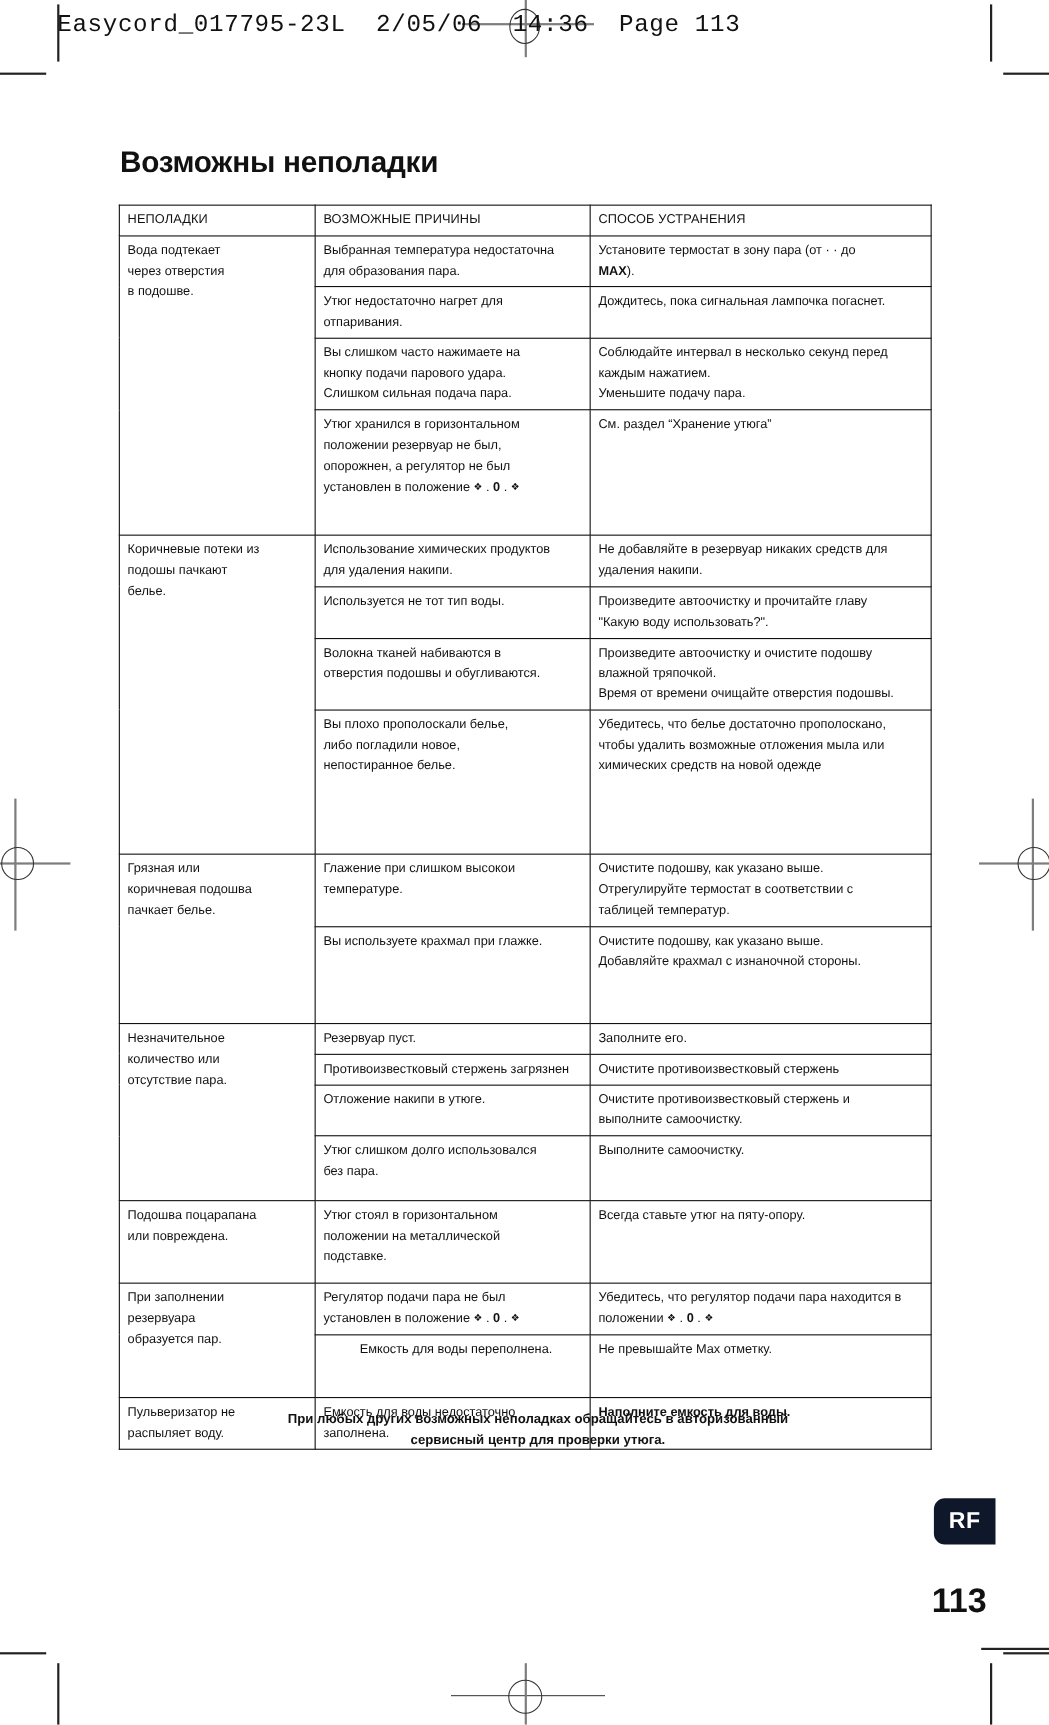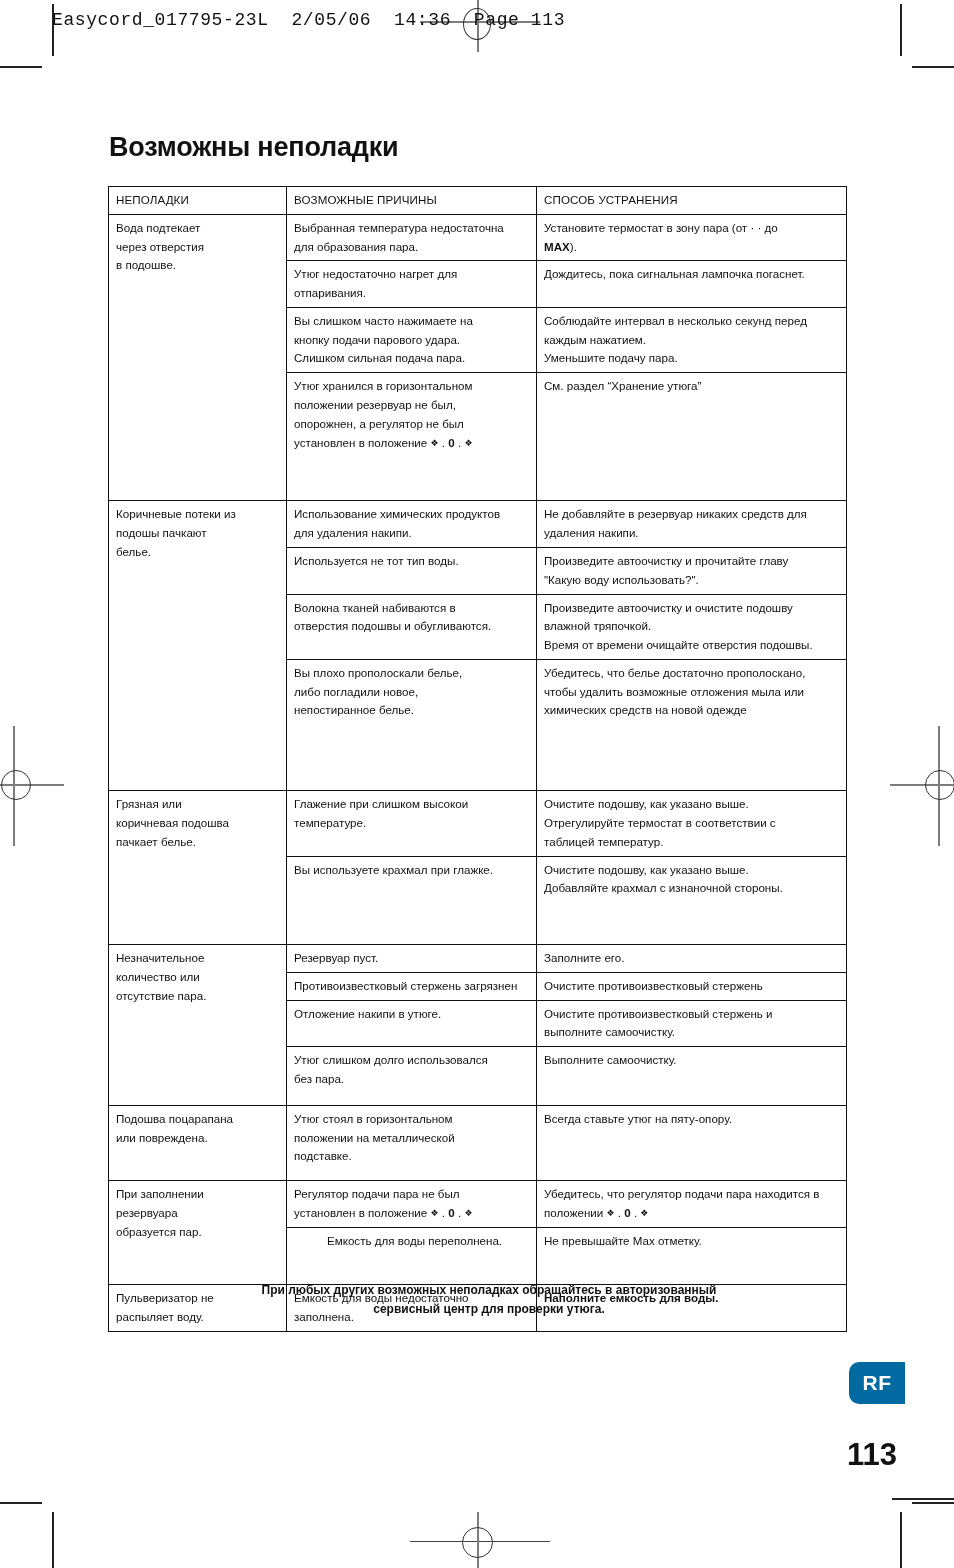--- a/index.html
+++ b/index.html
@@ -17,21 +17,21 @@
   .mark-dark{position:absolute;background:#222;}
   .reg-circle{position:absolute;border:1.5px solid #333;border-radius:50%;background:transparent;}
 
   .vrule{position:absolute;width:1.5px;background:#222;}
 
   
   .page-header{
     position:absolute;
     left:52px;top:10px;
     font-family:"Liberation Mono", monospace;
-    font-size:18px;
+    font-size:22px;
     letter-spacing:0.6px;
     white-space:pre;
     color:#111;
   }
 
   
   .page-title{
     position:absolute;
     left:109px;top:132px;
     font-size:27px;
@@ -96,21 +96,21 @@
     font-weight:bold;
     line-height:1.55;
     text-align:center;
   }
 
   
   .rf-badge{
     position:absolute;
     left:849px;top:1362px;
     width:56px;height:42px;
-    background:#0369a1;
+    background:#0f172a;
     border-radius:10px 0 0 10px;
     color:#fff;
     font-size:21px;
     font-weight:bold;
     display:flex;
     align-items:center;
     justify-content:center;
     letter-spacing:0.5px;
   }
   .page-num{
@@ -178,21 +178,21 @@
         </tr>
         <tr>
           <td class="cause">Утюг недостаточно нагрет для<br>отпаривания.</td>
           <td class="remedy">Дождитесь, пока сигнальная лампочка погаснет.</td>
         </tr>
         <tr>
           <td class="cause">Вы слишком часто нажимаете на<br>кнопку подачи парового удара.<br>Слишком сильная подача пара.</td>
           <td class="remedy">Соблюдайте интервал в несколько секунд перед<br>каждым нажатием.<br>Уменьшите подачу пара.</td>
         </tr>
         <tr>
-          <td class="cause" style="padding-bottom: 48px;">Утюг хранился в горизонтальном<br>положении  резервуар не был,<br>опорожнен, а регулятор не был<br>установлен в положение  <span class="glyph">❖</span> .<span class="zero"> 0 </span>. <span class="glyph">❖</span></td>
+          <td class="cause" style="padding-bottom: 34px;">Утюг хранился в горизонтальном<br>положении  резервуар не был,<br>опорожнен, а регулятор не был<br>установлен в положение  <span class="glyph">❖</span> .<span class="zero"> 0 </span>. <span class="glyph">❖</span></td>
           <td class="remedy" style="padding-bottom: 34px;">См. раздел “Хранение утюга”</td>
         </tr>
         <tr>
           <td class="prob" rowspan="4">Коричневые потеки из<br>подошы пачкают<br>белье.</td>
           <td class="cause">Использование химических продуктов<br>для удаления накипи.</td>
           <td class="remedy">Не добавляйте в резервуар никаких средств для<br>удаления накипи.</td>
         </tr>
         <tr>
           <td class="cause">Используется не тот тип воды.</td>
           <td class="remedy">Произведите автоочистку и прочитайте главу<br>"Какую воду использовать?".</td>

